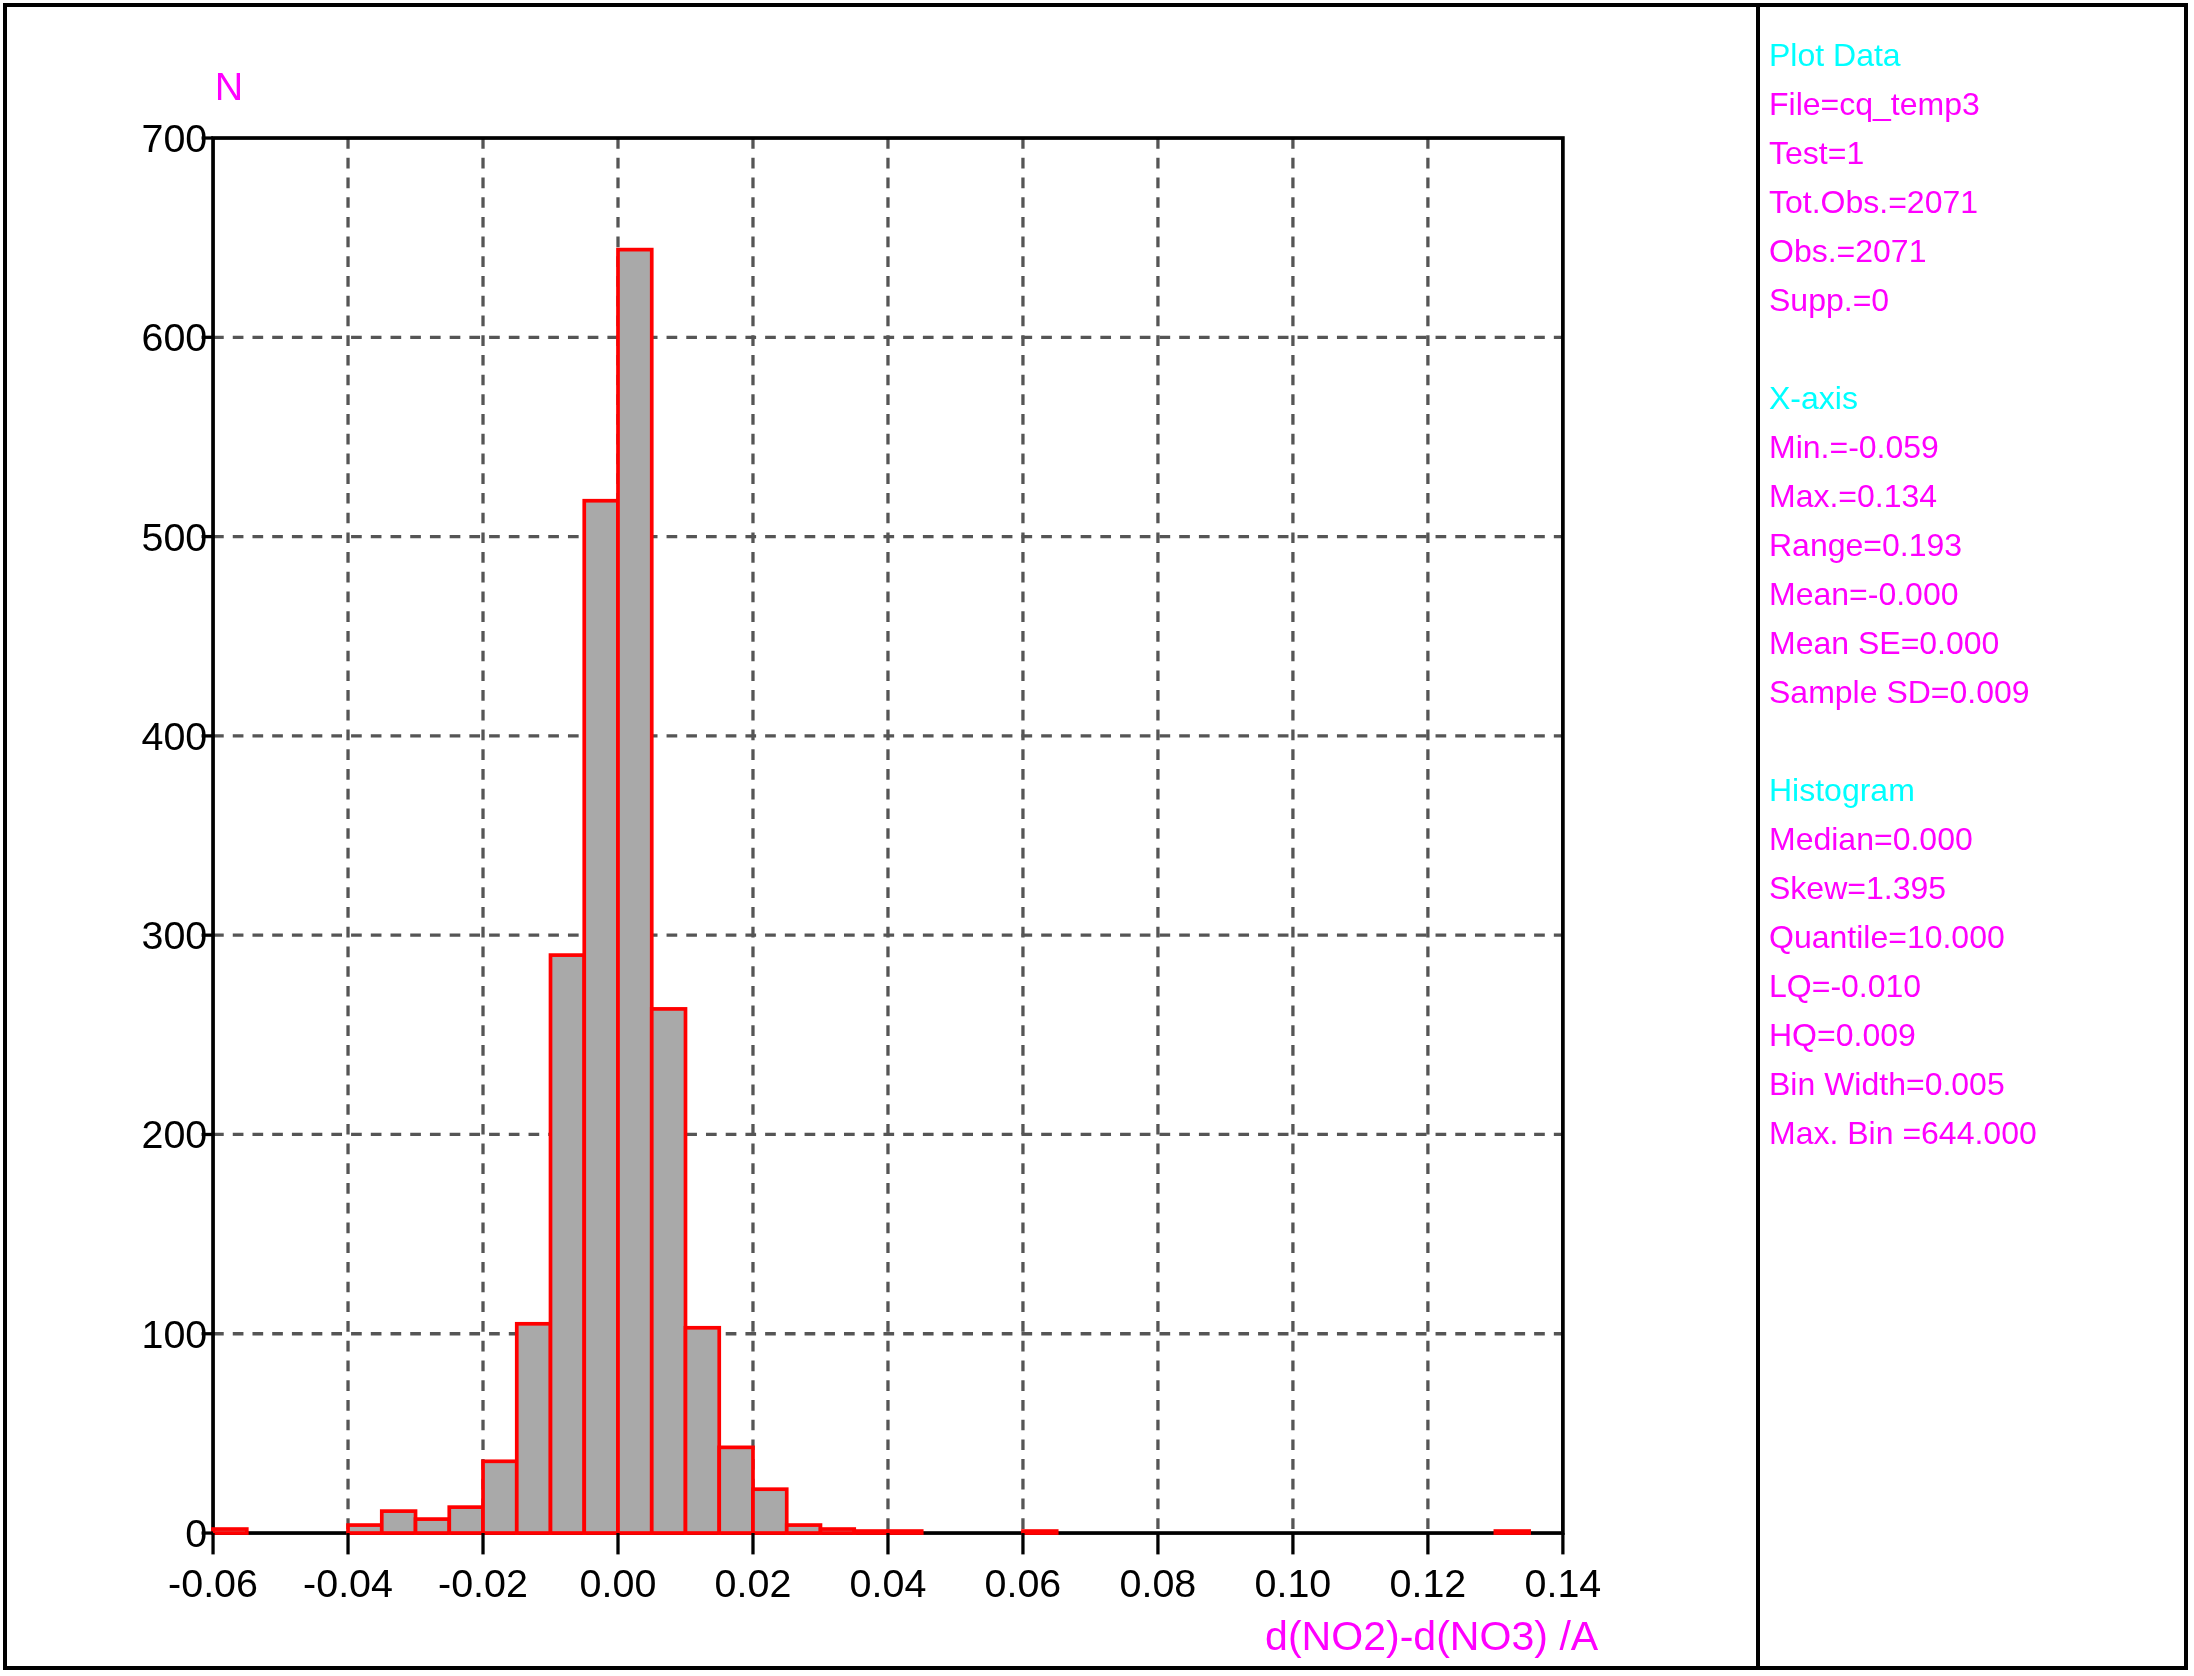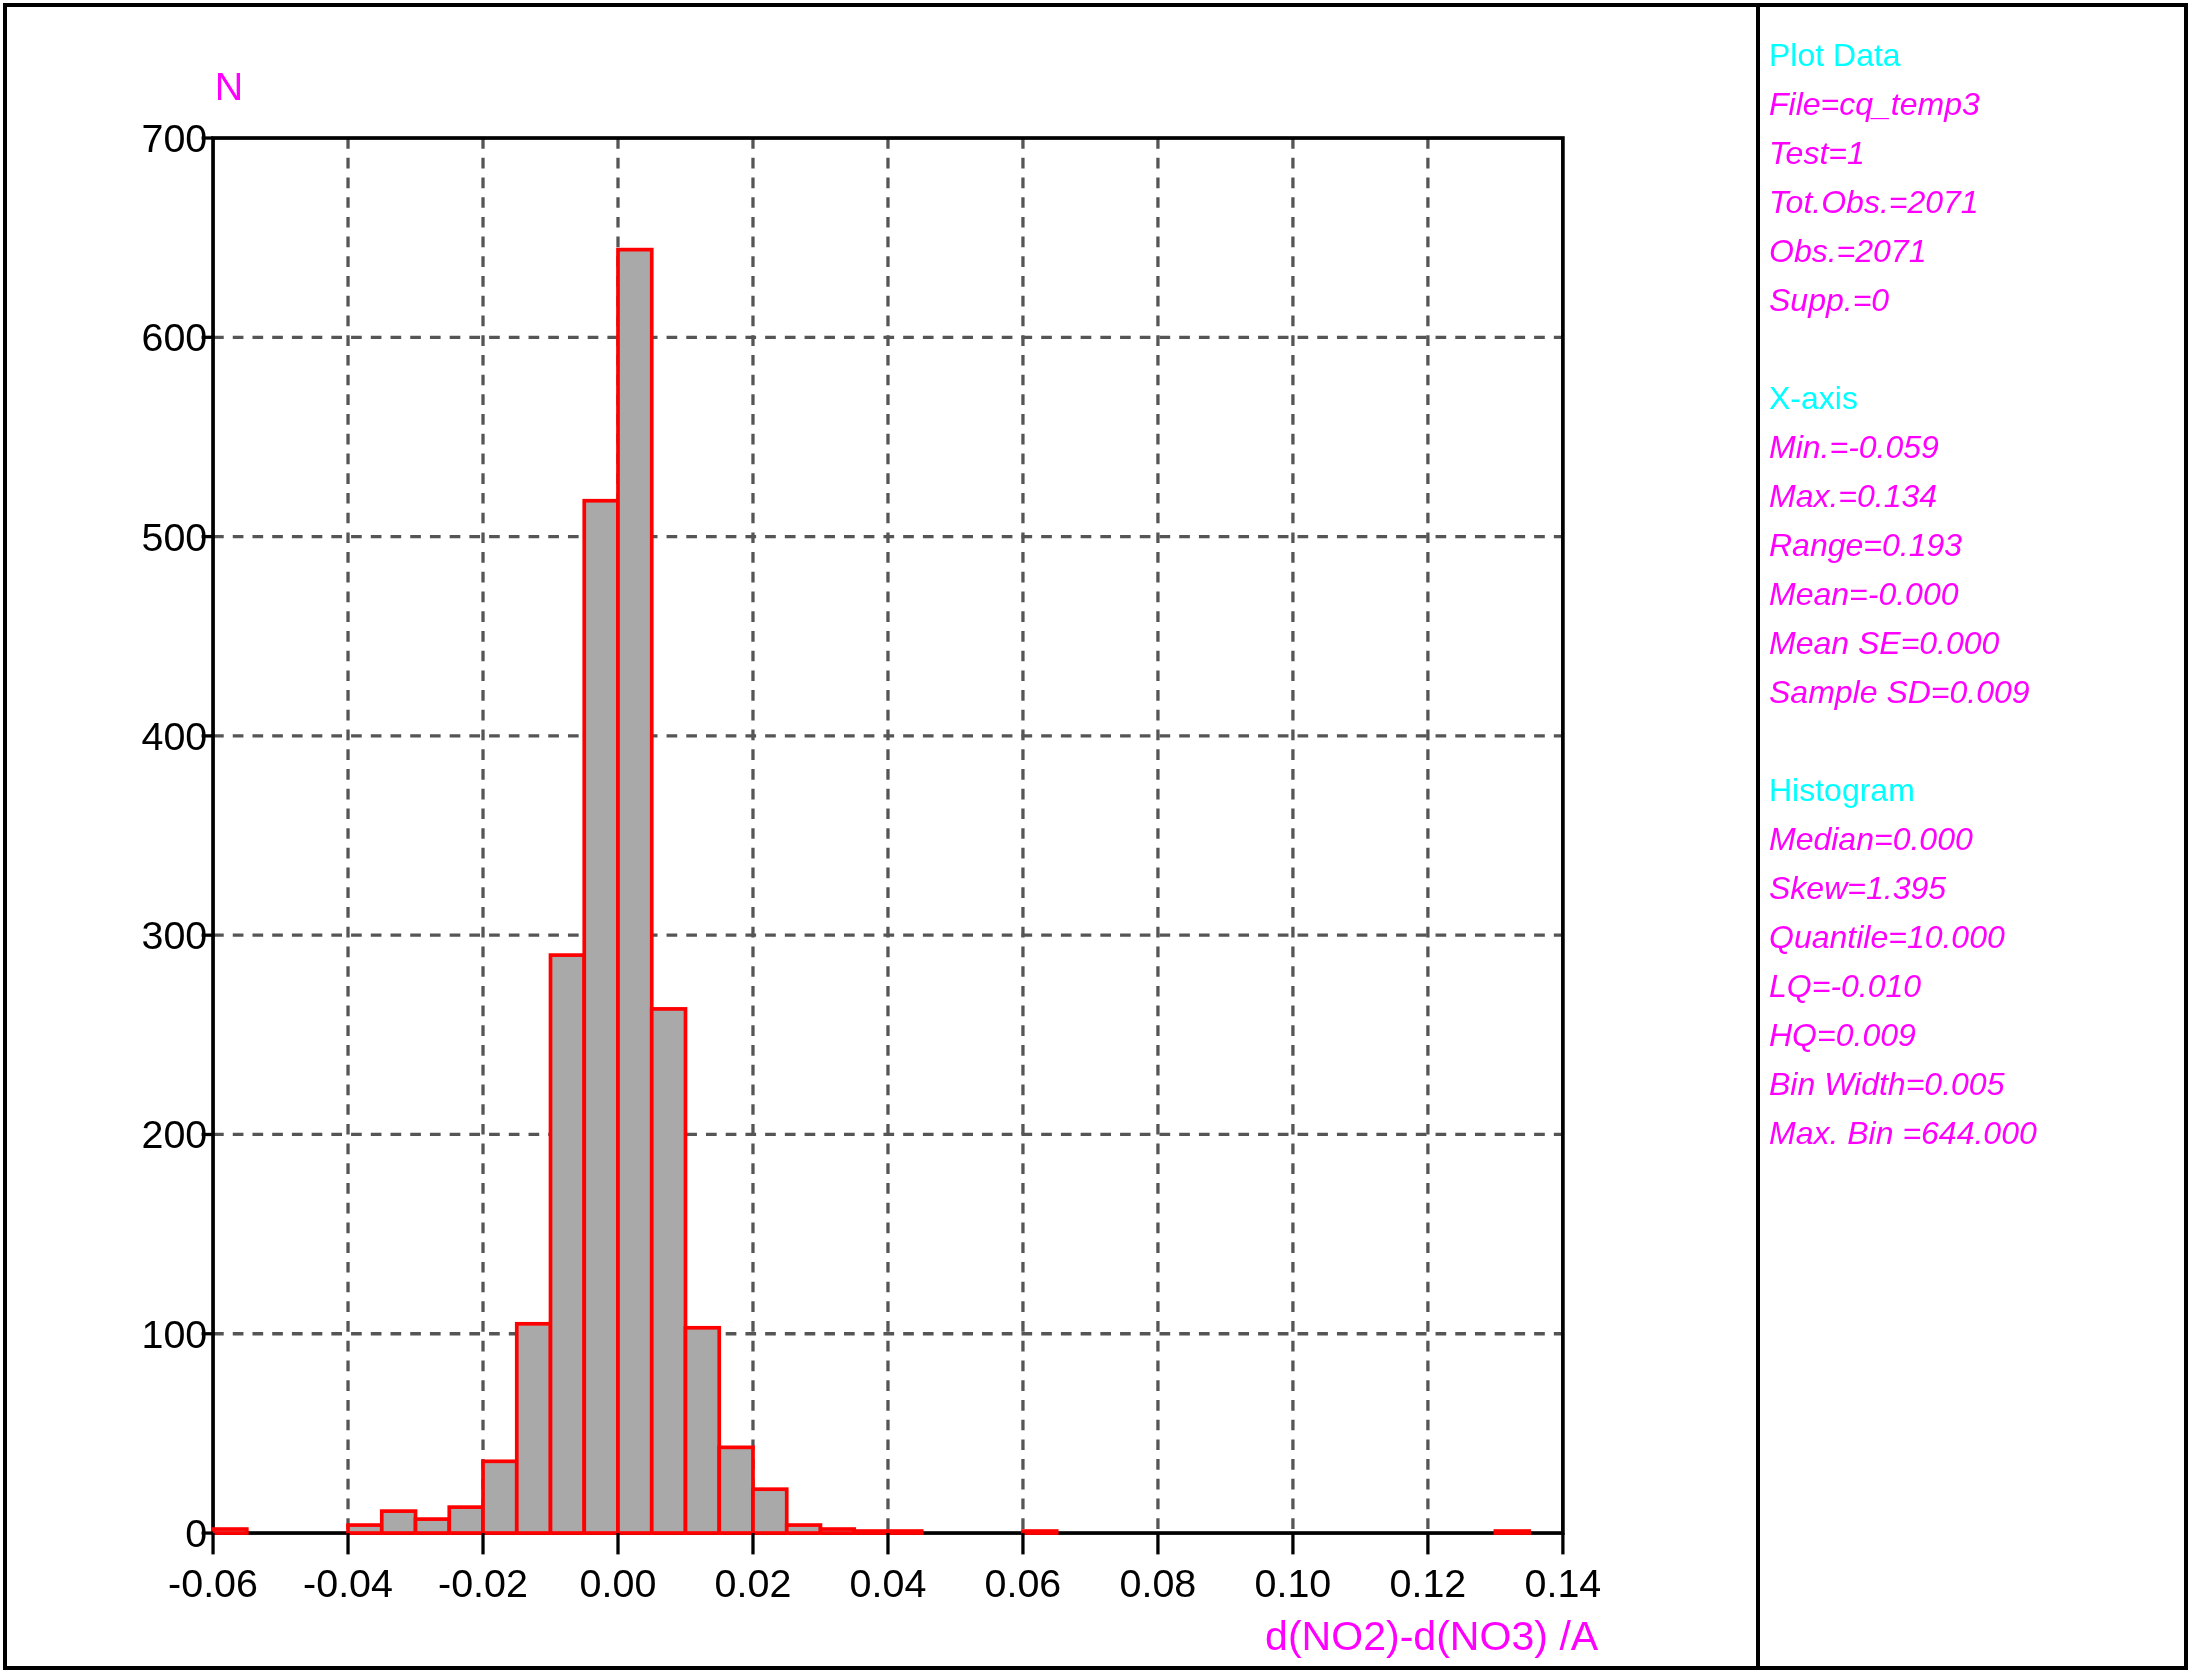--- a/index.html
+++ b/index.html
@@ -4,21 +4,21 @@
 <style>
   html,body{margin:0;padding:0;background:#ffffff;width:2194px;height:1676px;overflow:hidden;
             font-family:"Liberation Sans","DejaVu Sans",sans-serif;}
   .frame{position:absolute;left:2.5px;top:2.5px;width:2185px;height:1667px;
          border:4.1px solid #000;box-sizing:border-box;}
   .divider{position:absolute;left:1756px;top:2.5px;width:4.1px;height:1667px;background:#000;}
   #chart-svg{position:absolute;left:0;top:0;}
   .stats-panel{position:absolute;left:1769px;top:23px;width:411px;
                font-size:32px;line-height:49px;white-space:pre;margin-top:8px;}
   .stat-header{color:#00FFFF;}
-  .stat-line{color:#FF00FF;font-style:italic;}
+  .stat-line{color:#FF00FF;}
   .stat-blank{height:49px;}
 </style>
 </head>
 <body>
 
 <div class="frame"></div>
 <div class="divider"></div>
 
 <svg id="chart-svg" width="1771" height="1676" viewBox="0 0 2155 2040">
     <line x1="259" y1="1623.4285714285716" x2="1902" y2="1623.4285714285716" stroke="#555555" stroke-width="4" stroke-dasharray="13 11"></line>

